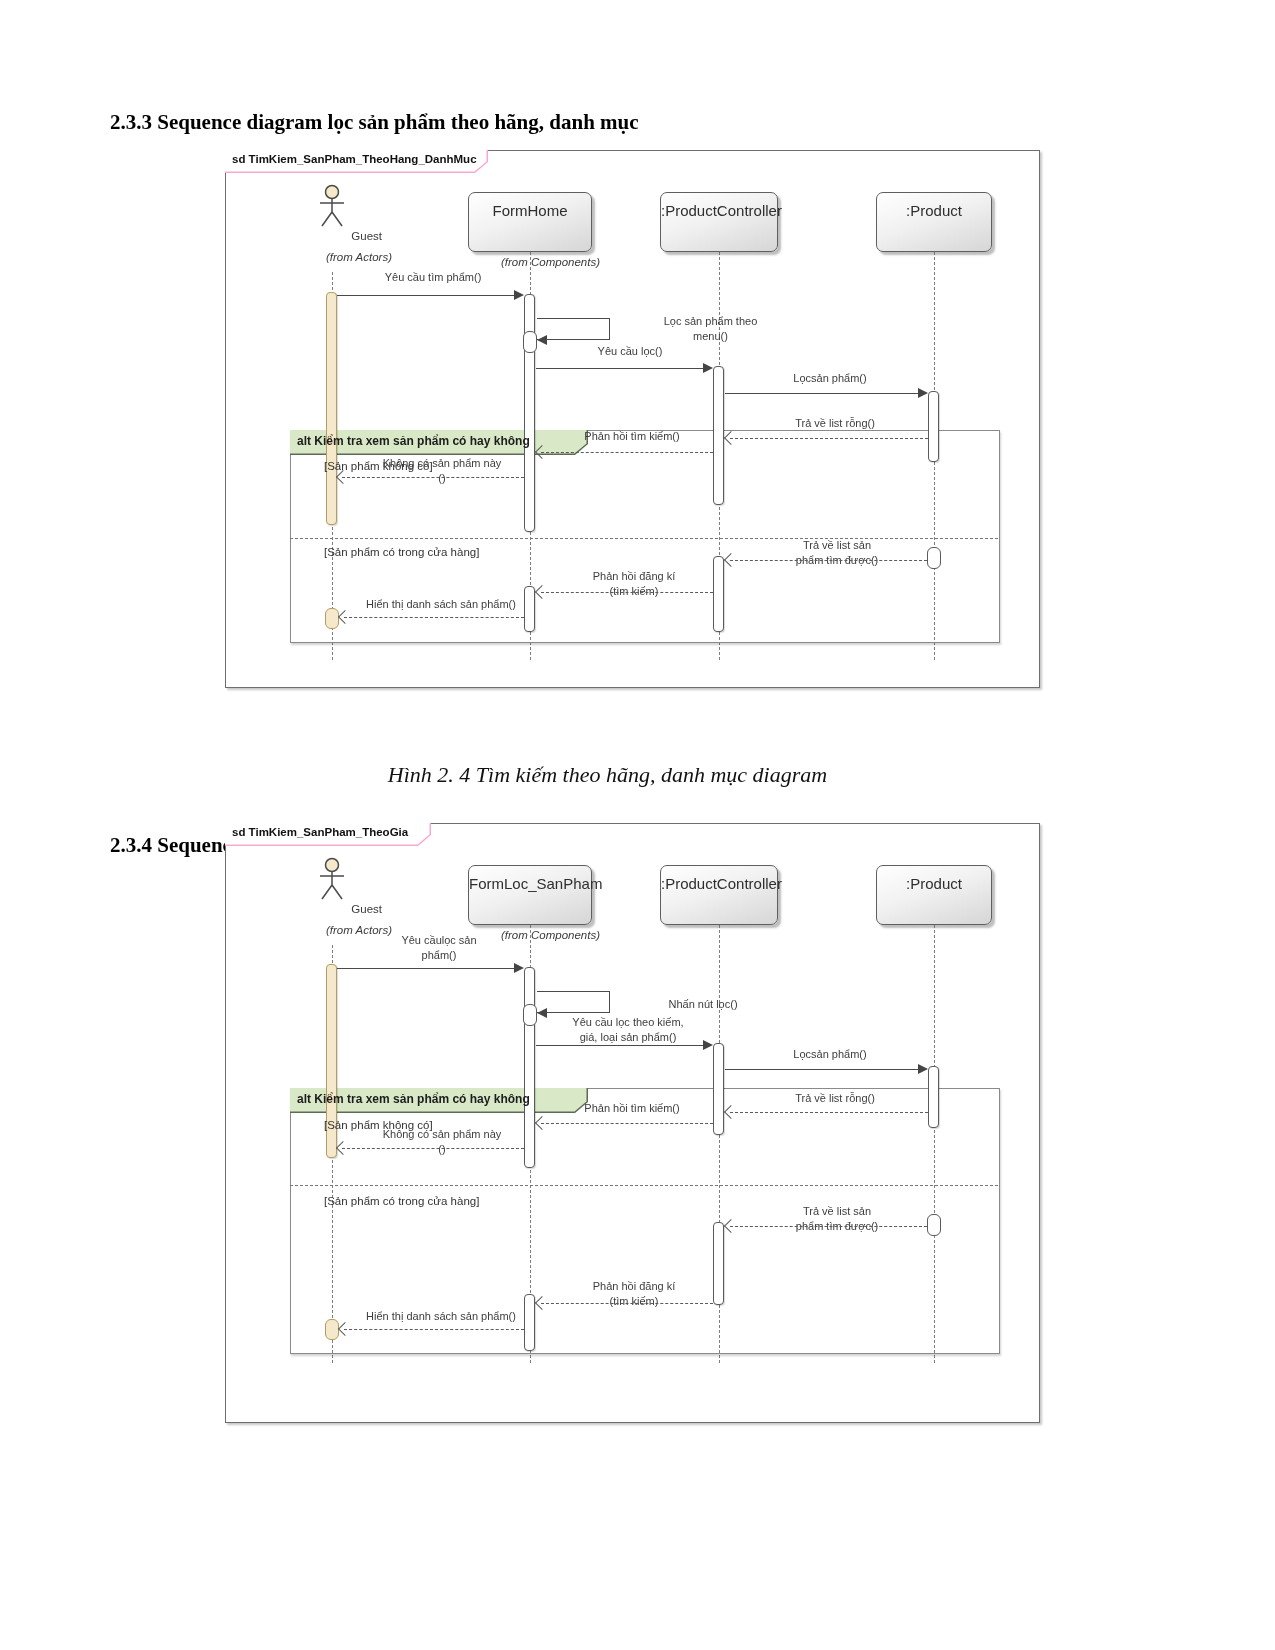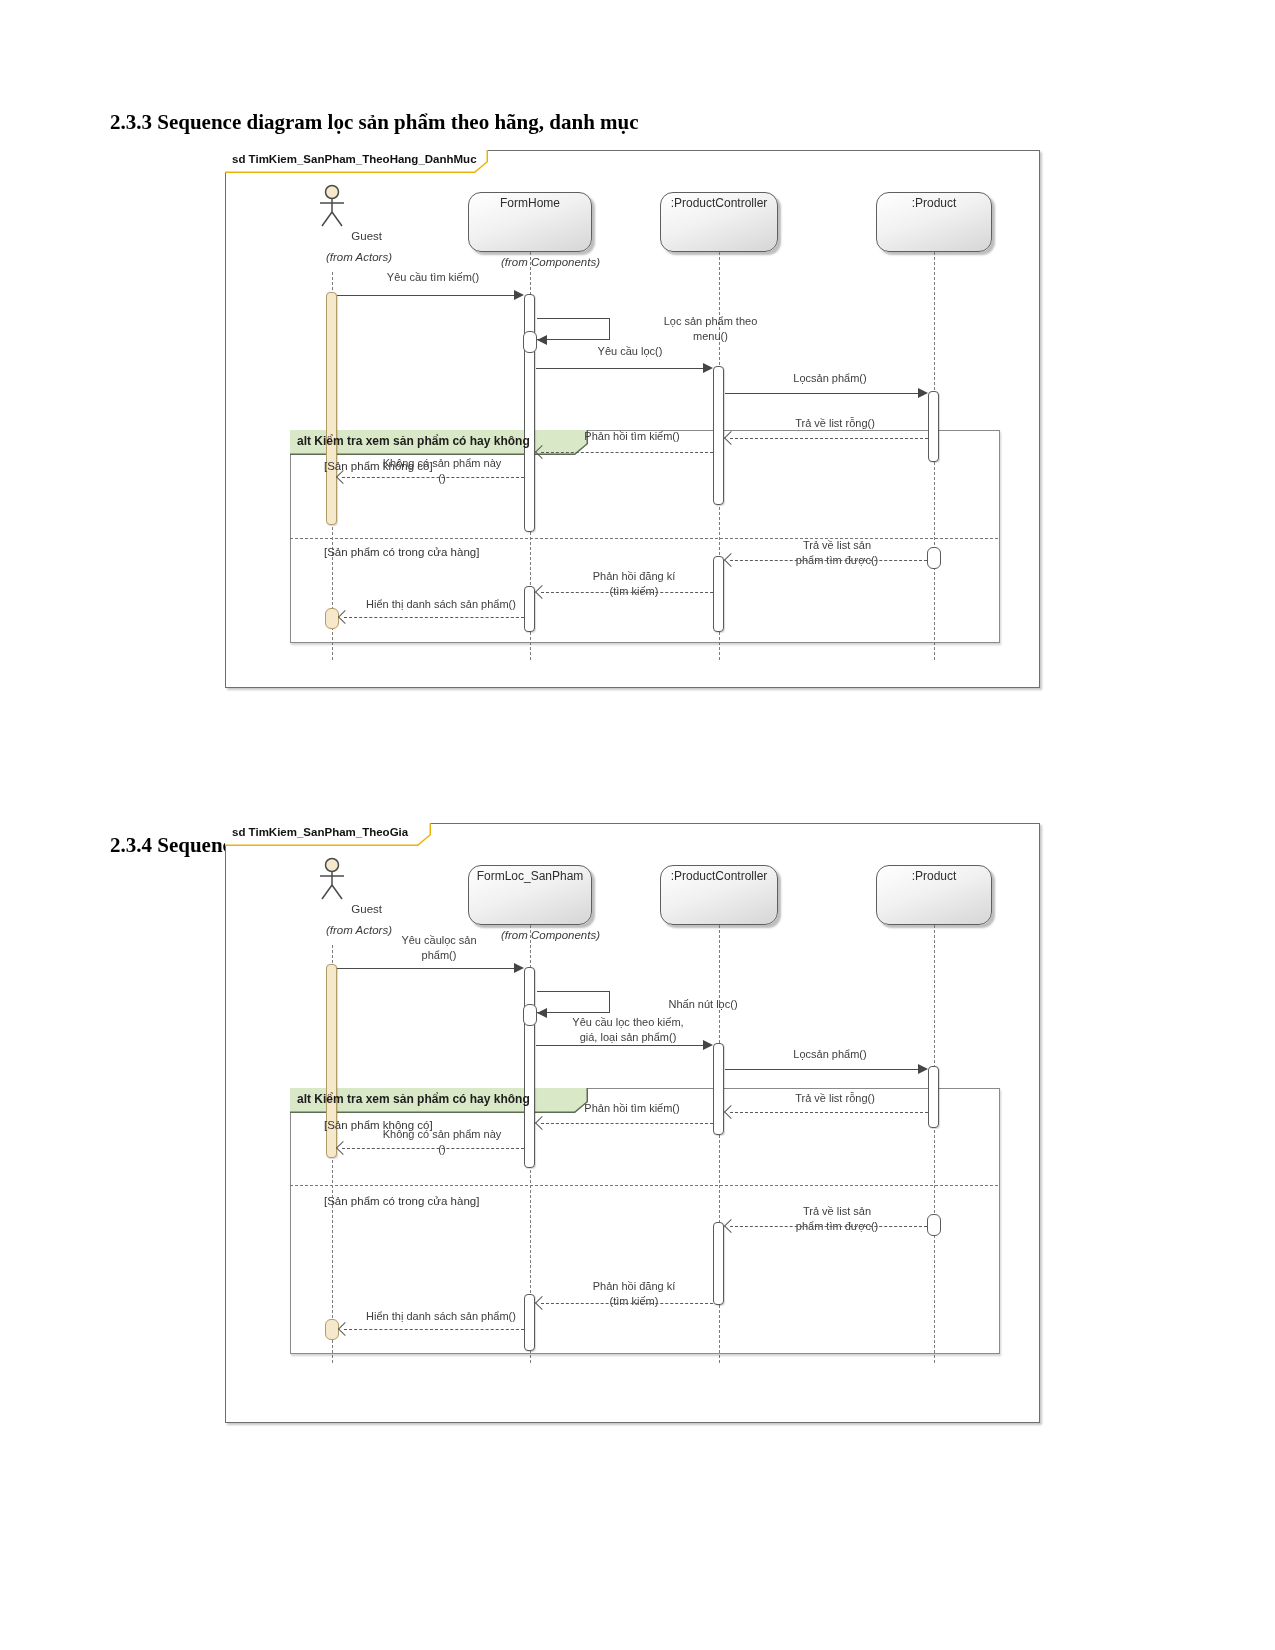--- a/index.html
+++ b/index.html
@@ -7,33 +7,33 @@
         font-family:"Liberation Sans",sans-serif;color:#3d3d3d;}
   .h-sec{position:absolute;font-family:"Liberation Serif",serif;font-weight:700;
          font-size:21px;color:#000;white-space:nowrap;}
   .h-cap{position:absolute;font-family:"Liberation Serif",serif;font-style:italic;
          font-size:22px;color:#111;text-align:center;}
   .h-num{position:absolute;font-family:"Liberation Serif",serif;font-size:21px;
          color:#111;text-align:center;}
   .diagram{position:absolute;}
   .frame{position:absolute;inset:0;border:1.6px solid #6e6e6e;
          box-shadow:2px 2px 2px rgba(0,0,0,.22);background:#fff;}
-  .tab{position:absolute;background:#eab308;
+  .tab{position:absolute;background:#f9a8d4;
        clip-path:polygon(0 0,100% 0,100% calc(100% - 11px),calc(100% - 13px) 100%,0 100%);}
   .tab-in{position:absolute;left:0;top:0;right:1.5px;bottom:1.5px;background:#fff;
        clip-path:polygon(0 0,100% 0,100% calc(100% - 10px),calc(100% - 12px) 100%,0 100%);
        font-weight:700;font-size:11.5px;color:#111;padding:3px 14px 0 7px;
        box-sizing:border-box;white-space:nowrap;}
   .alt-tab{background:#5d6b54;}
   .alt-tab .tab-in{background:#d9e8c7;}
   .lifeline{position:absolute;width:0;border-left:1.5px dashed #7d7d7d;}
-  .cbox{position:absolute;height:60px;border:1.3px solid #5f5f5f;border-radius:13px;
+  .cbox{position:absolute;height:60px;border:1.3px solid #5f5f5f;border-radius:7px;
         background:linear-gradient(160deg,#ffffff 0%,#f1f1f1 45%,#d6d6d6 100%);
-        box-shadow:3px 3px 2px rgba(110,110,110,.45);text-align:center;padding-top:3px;
-        box-sizing:border-box;font-size:12px;color:#2e2e2e;}
+        box-shadow:3px 3px 2px rgba(110,110,110,.45);text-align:center;padding-top:9px;
+        box-sizing:border-box;font-size:15px;color:#2e2e2e;}
   .ll-sub{position:absolute;text-align:right;font-size:11.5px;color:#3a3a3a;}
   .ital{font-style:italic;}
   .act{position:absolute;width:11px;background:#fff;border:1.2px solid #5a5a5a;
        border-radius:4px;box-shadow:1px 1px 1px rgba(0,0,0,.15);box-sizing:border-box;}
   .act.tan{background:#f6e8cb;border-color:#b29c66;}
   .mini{position:absolute;width:14px;height:22px;background:#fff;border:1.2px solid #5a5a5a;
        border-radius:6px;box-sizing:border-box;}
   .mini.tan{background:#f6e8cb;border-color:#b29c66;}
   .alt-box{position:absolute;border:1.4px solid #8a8a8a;box-shadow:1px 2px 2px rgba(0,0,0,.18);}
   .alt-divider{position:absolute;height:0;border-top:1.4px dashed #777;}
@@ -97,21 +97,21 @@
     <div class="act" style="left:488px;top:406px;height:76px;"></div>
     <div class="act" style="left:703px;top:241px;height:71px;"></div>
     <div class="mini" style="left:298px;top:181px;"></div>
     <div class="mini" style="left:702px;top:397px;"></div>
     <div class="mini tan" style="left:100px;top:458px;height:21px;"></div>
 
     <div class="alt-label" style="left:72px;top:284px;">alt Kiểm tra xem sản phẩm có hay không</div>
     <div class="guard" style="left:71px;top:310px;">[Sản phẩm không có]</div>
     <div class="guard" style="left:71px;top:396px;">[Sản phẩm có trong cửa hàng]</div>
 
-    <div class="msg-label" style="left:118px;top:120px;width:180px;">Yêu cầu tìm kiếm()</div>
+    <div class="msg-label" style="left:118px;top:120px;width:180px;">Yêu cầu tìm phẩm()</div>
     <div class="line" style="left:112px;top:145px;width:177px;"></div>
     <div class="arrow-r" style="left:289px;top:140px;"></div>
 
     <div class="sl" style="left:312px;top:168px;width:73px;height:22px;"></div>
     <div class="arrow-l" style="left:312px;top:185px;"></div>
     <div class="msg-label" style="left:398px;top:164px;width:175px;">Lọc sản phẩm theo
 menu()</div>
 
     <div class="msg-label" style="left:325px;top:194px;width:160px;">Yêu cầu lọc()</div>
     <div class="line" style="left:311px;top:218px;width:167px;"></div>
@@ -142,20 +142,21 @@
     <div class="msg-label" style="left:333px;top:419px;width:152px;">Phản hồi đăng kí
 (tìm kiếm)</div>
     <div class="chev-l" style="left:312px;top:437px;"></div>
     <div class="line dashed" style="left:316px;top:442px;width:172px;"></div>
 
     <div class="msg-label" style="left:126px;top:447px;width:180px;">Hiển thị danh sách sản phẩm()</div>
     <div class="chev-l" style="left:115px;top:462px;"></div>
     <div class="line dashed" style="left:119px;top:467px;width:180px;"></div>
   </div>
 
+  <div class="h-cap" style="left:0;top:762px;width:1215px;">Hình 2. 4 Tìm kiếm theo hãng, danh mục diagram</div>
 
   <div class="h-sec" style="left:110px;top:833px;">2.3.4 Sequence diagram lọc sản phẩm theo giá</div>
 
   <div class="diagram" style="left:225px;top:823px;width:815px;height:600px;">
     <div class="frame"></div>
     <div class="tab" style="left:0;top:0;width:206px;height:23px;">
       <div class="tab-in">sd TimKiem_SanPham_TheoGia</div>
     </div>
 
     <div class="lifeline" style="left:107px;top:122px;height:418px;"></div>

